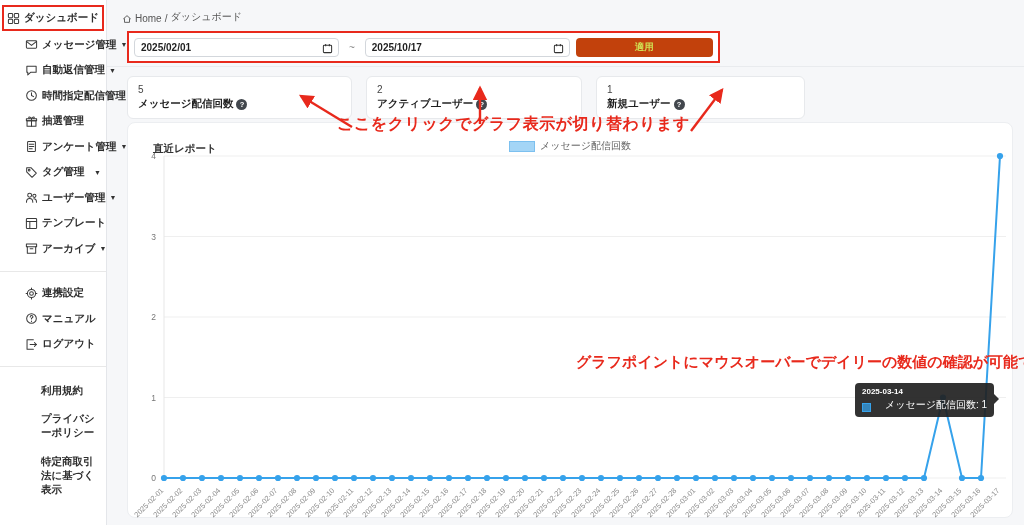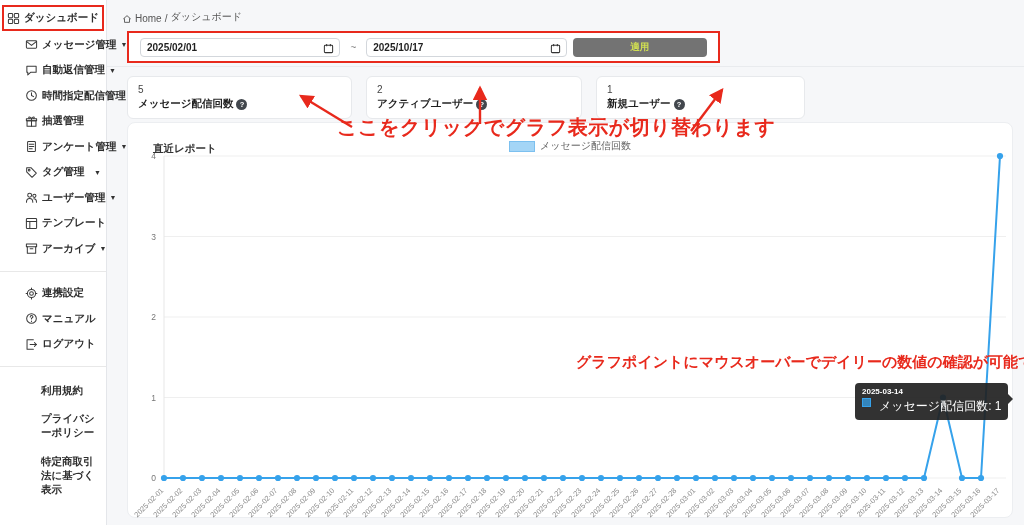--- a/index.html
+++ b/index.html
@@ -11,46 +11,46 @@
   .s-item{height:25.5px;display:flex;align-items:center;gap:4px;padding:0 5px;font-size:10.5px;font-weight:700;color:#2e2e2e;cursor:pointer;box-sizing:border-box;white-space:nowrap;margin-left:20px;}
   .s-item.active{border:2px solid #e8291c;margin:1px 2px;height:26px;padding:0 3px;}
   .s-item .caret{margin-left:auto;font-size:7px;color:#333;}
   .s-item svg{flex:0 0 auto;stroke:#3a3a3a;fill:none;stroke-width:1.1;stroke-linecap:round;stroke-linejoin:round;}
   .s-divider{border-top:1px solid #e8e8e8;margin:9px 0;}
   .legal-item{padding:7px 6px;font-size:10.5px;font-weight:700;color:#2e2e2e;line-height:1.35;cursor:pointer;margin-left:35px;}
   
   #breadcrumb{position:absolute;left:122px;top:10px;font-size:10px;color:#555;display:flex;align-items:flex-end;gap:3px;}
   #breadcrumb svg{stroke:#555;fill:none;stroke-width:1.1;}
   
-  #filter-box{position:absolute;left:127px;top:31px;width:593px;height:32px;box-sizing:border-box;border:2px solid #e8291c;background:#fff;display:flex;align-items:center;padding:0 11px;gap:6px;}
+  #filter-box{position:absolute;left:127px;top:31px;width:593px;height:32px;box-sizing:border-box;border:2px solid #e8291c;background:#fff;display:flex;align-items:center;padding:0 5px;gap:6px;}
   .date-input{position:relative;width:206px;height:19px;border:1px solid #d3d7dc;border-radius:4px;background:#fff;display:flex;align-items:center;padding:0 6px;box-sizing:border-box;font-size:10px;font-weight:700;color:#1f1f1f;cursor:pointer;}
   .date-input svg{position:absolute;right:5px;top:4px;stroke:#333;fill:none;stroke-width:1.1;}
   .tilde{font-size:10px;color:#888;padding:0 4px;}
-  #apply-btn{margin-left:auto;width:138px;height:19px;border:none;border-radius:4px;background:#737373;color:#d0df52;font-size:9.5px;font-weight:700;cursor:pointer;font-family:inherit;}
+  #apply-btn{margin-left:auto;width:138px;height:19px;border:none;border-radius:4px;background:#c2410c;color:#d0df52;font-size:9.5px;font-weight:700;cursor:pointer;font-family:inherit;}
   #header-line{position:absolute;left:107px;top:66px;width:917px;border-top:1px solid #e9ebee;}
   
   .stat-card{position:absolute;top:76px;height:43px;background:#fff;border:1px solid #e7e9ec;border-radius:6px;box-sizing:border-box;padding:5px 10px;display:flex;flex-direction:column;justify-content:center;gap:2px;cursor:pointer;}
   .stat-value{font-size:10px;color:#444;}
   .stat-label{font-size:10.5px;font-weight:700;color:#1f1f1f;display:flex;align-items:center;gap:3px;white-space:nowrap;}
   .info-badge{display:inline-flex;align-items:center;justify-content:center;width:11px;height:11px;border-radius:50%;background:#42474d;color:#fff;font-size:7.5px;font-weight:700;}
   
-  #note1{position:absolute;left:337px;top:114px;font-size:20px;font-weight:800;color:#e8291c;letter-spacing:.5px;white-space:nowrap;z-index:6;}
+  #note1{position:absolute;left:337px;top:114px;font-size:16px;font-weight:800;color:#e8291c;letter-spacing:.5px;white-space:nowrap;z-index:6;}
   #arrows{position:absolute;left:0;top:0;z-index:5;pointer-events:none;}
   
   #report-card{position:absolute;left:127px;top:122px;width:886px;height:396px;background:#fff;border:1px solid #eceef1;border-radius:8px;box-sizing:border-box;}
   #report-title{position:absolute;left:13px;top:7px;margin:12px;font-size:10.5px;font-weight:700;color:#333;z-index:2;}
   #legend{position:absolute;left:0;top:16px;width:100%;display:flex;align-items:center;justify-content:center;gap:5px;z-index:2;}
   .legend-swatch{width:26px;height:11px;background:rgba(54,162,235,.45);border:1px solid #7cc0ef;box-sizing:border-box;}
   #legend span.lg-label{font-size:10px;color:#666;}
   #chart-svg{position:absolute;left:0;top:0;pointer-events:none;}
   #note2{position:absolute;left:448px;top:230px;font-size:15px;font-weight:800;color:#e8291c;white-space:nowrap;z-index:3;}
   
   #tooltip{position:absolute;left:727px;top:260px;background:rgba(33,33,33,.92);border-radius:4px;padding:4px 7px 5px;z-index:4;color:#fff;}
   .tt-title{font-size:8px;font-weight:700;margin-bottom:2px;white-space:nowrap;}
-  .tt-row{display:flex;align-items:flex-start;gap:8px;font-size:12px;white-space:nowrap;}
+  .tt-row{display:flex;align-items:flex-end;gap:14px;font-size:10px;white-space:nowrap;}
   .tt-swatch{display:inline-block;width:9px;height:9px;background:rgba(54,162,235,.75);border:1px solid #36A2EB;box-sizing:border-box;}
   .tt-caret{position:absolute;right:-5px;top:11px;width:0;height:0;border-top:5px solid transparent;border-bottom:5px solid transparent;border-left:5px solid rgba(33,33,33,.92);}
 </style>
 </head>
 <body>
 
 <div id="app">
 
   <aside id="sidebar">
     <nav id="side-menu">

